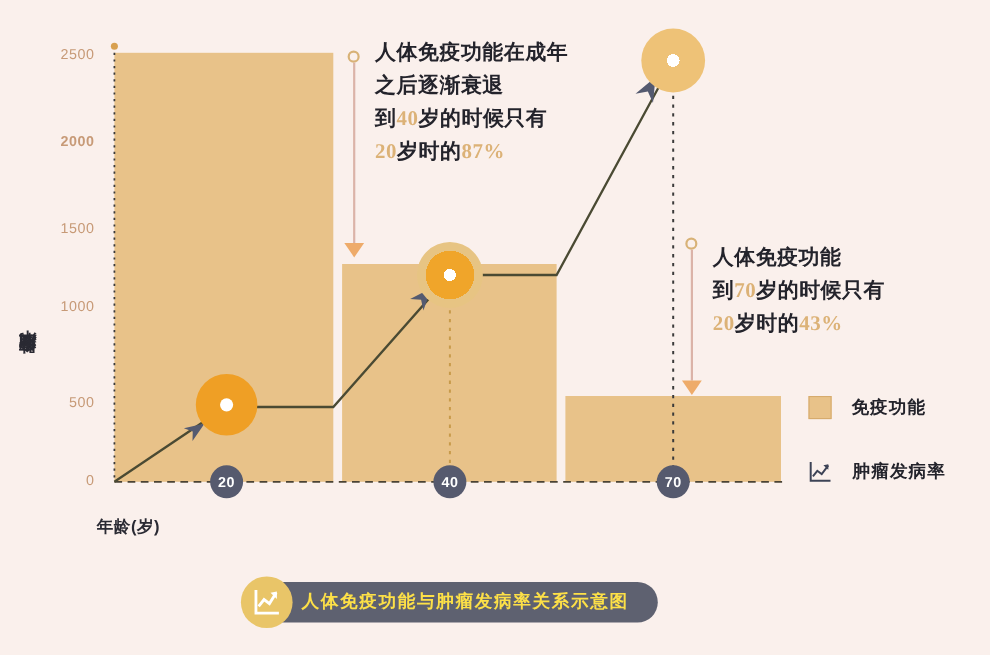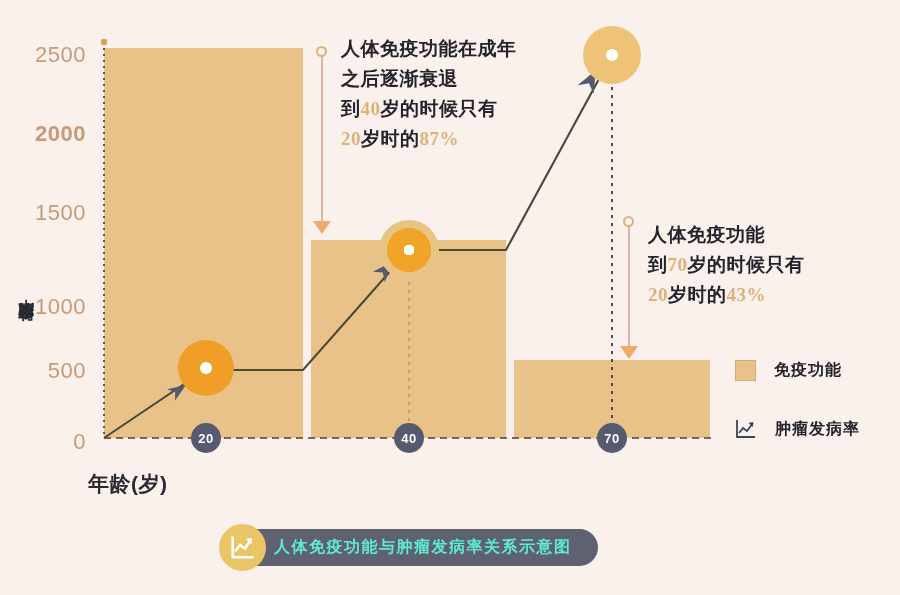--- a/index.html
+++ b/index.html
@@ -20,21 +20,21 @@
     width: 900px;
     height: 595px;
   }
   .abs { position: absolute; }
 
   
   .y-tick-label {
     position: absolute;
     right: 0;
     text-align: right;
-    font-size: 22px;
+    font-size: 13px;
     color: #c79a77;
     letter-spacing: 0.5px;
     white-space: nowrap;
     font-family: "Liberation Sans", sans-serif;
   }
   #y-axis-labels {
     position: absolute;
     left: 0px;
     top: 0;
     width: 86px;
@@ -52,21 +52,21 @@
     letter-spacing: 1px;
     text-align: center;
     writing-mode: vertical-rl;
     transform: rotate(180deg);
     font-family: "Liberation Sans", sans-serif;
   }
   .x-axis-title {
     position: absolute;
     left: 88px;
     top: 470px;
-    font-size: 21px;
+    font-size: 15px;
     font-weight: bold;
     color: #2a2a33;
     letter-spacing: 0.5px;
     font-family: "Liberation Sans", sans-serif;
   }
 
   
   .bar {
     position: absolute;
     background: #e8c289;
@@ -178,21 +178,21 @@
     height: 37px;
     background: #5e6170;
     border-radius: 19px;
     display: flex;
     align-items: center;
     padding-left: 34px;
     padding-right: 26px;
     box-sizing: border-box;
   }
   #bottom-title-text {
-    color: #5eead4;
+    color: #fde047;
     font-size: 16px;
     font-weight: bold;
     letter-spacing: 1.5px;
     white-space: nowrap;
     font-family: "Liberation Sans", sans-serif;
   }
   #bottom-title-icon {
     position: absolute;
     left: 219px;
     top: 524px;
@@ -207,21 +207,21 @@
 </style>
 </head>
 <body>
 
 <div id="infographic">
 
   <div id="y-axis-labels">
     <div class="y-tick-label" style="top:42px;">2500</div>
     <div class="y-tick-label" style="top:121px;font-weight:bold;">2000</div>
     <div class="y-tick-label" style="top:200px;">1500</div>
-    <div class="y-tick-label" style="top:294px;">1000</div>
+    <div class="y-tick-label" style="top:271px;">1000</div>
     <div class="y-tick-label" style="top:358px;">500</div>
     <div class="y-tick-label" style="top:429px;">0</div>
   </div>
 
   <div class="y-axis-title">肿瘤发病率</div>
   <div class="x-axis-title">年龄(岁)</div>
 
   <div class="bar" style="left:104px; top:48px;  width:199px; height:390px;"></div>
   <div class="bar" style="left:311px; top:240px; width:195px; height:198px;"></div>
   <div class="bar" style="left:514px; top:360px; width:196px; height:78px;"></div>

